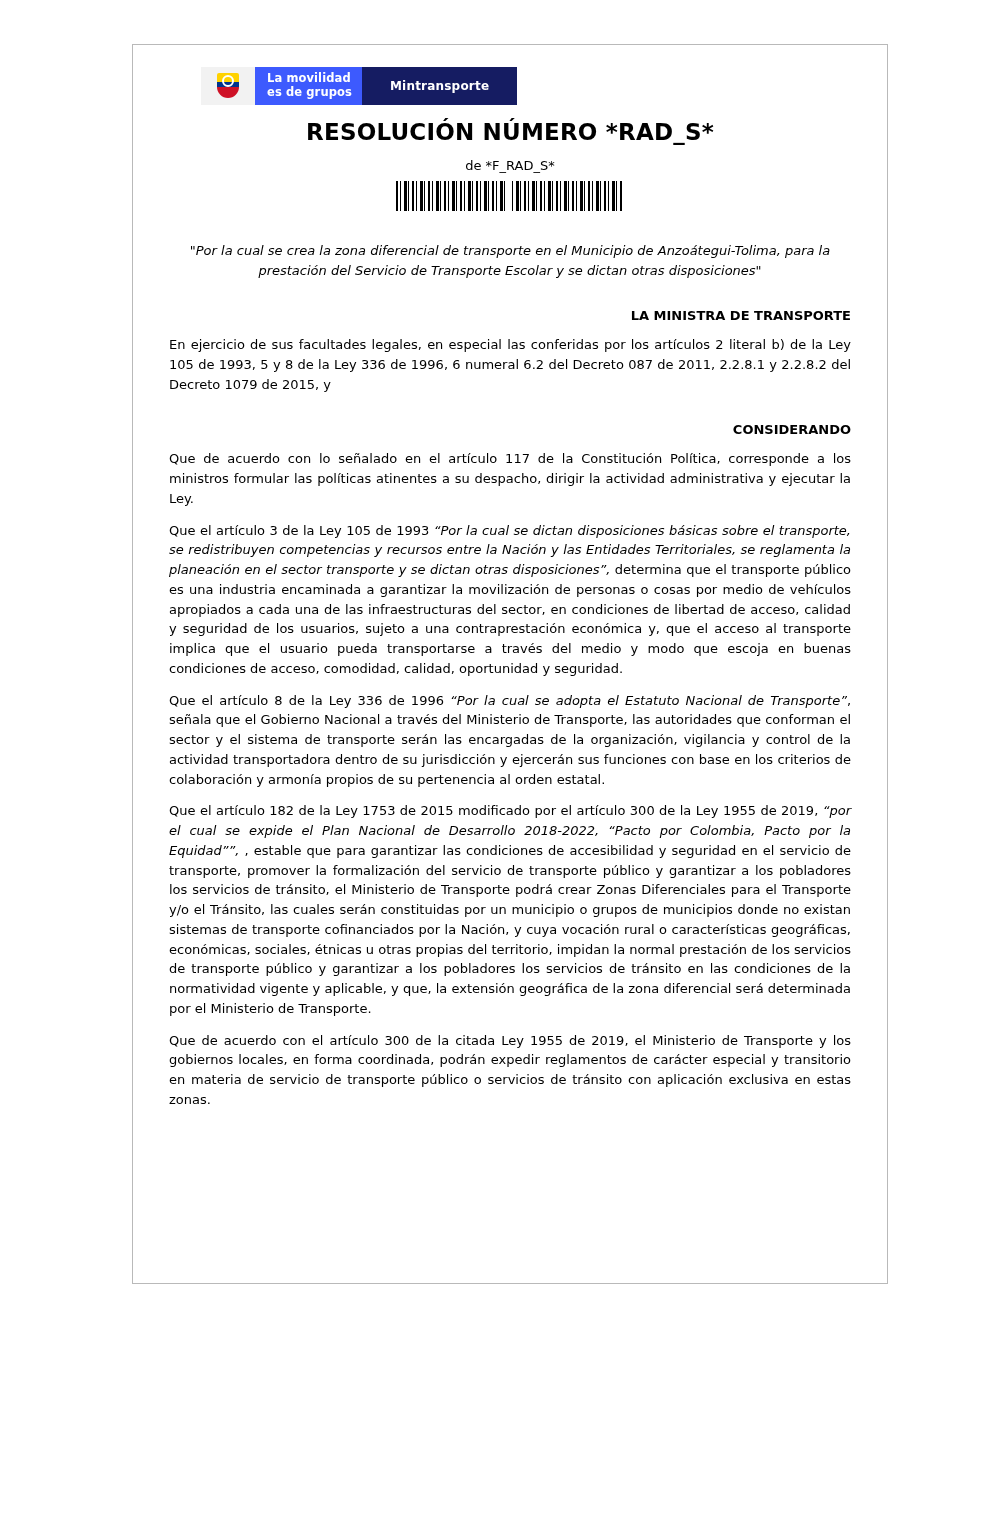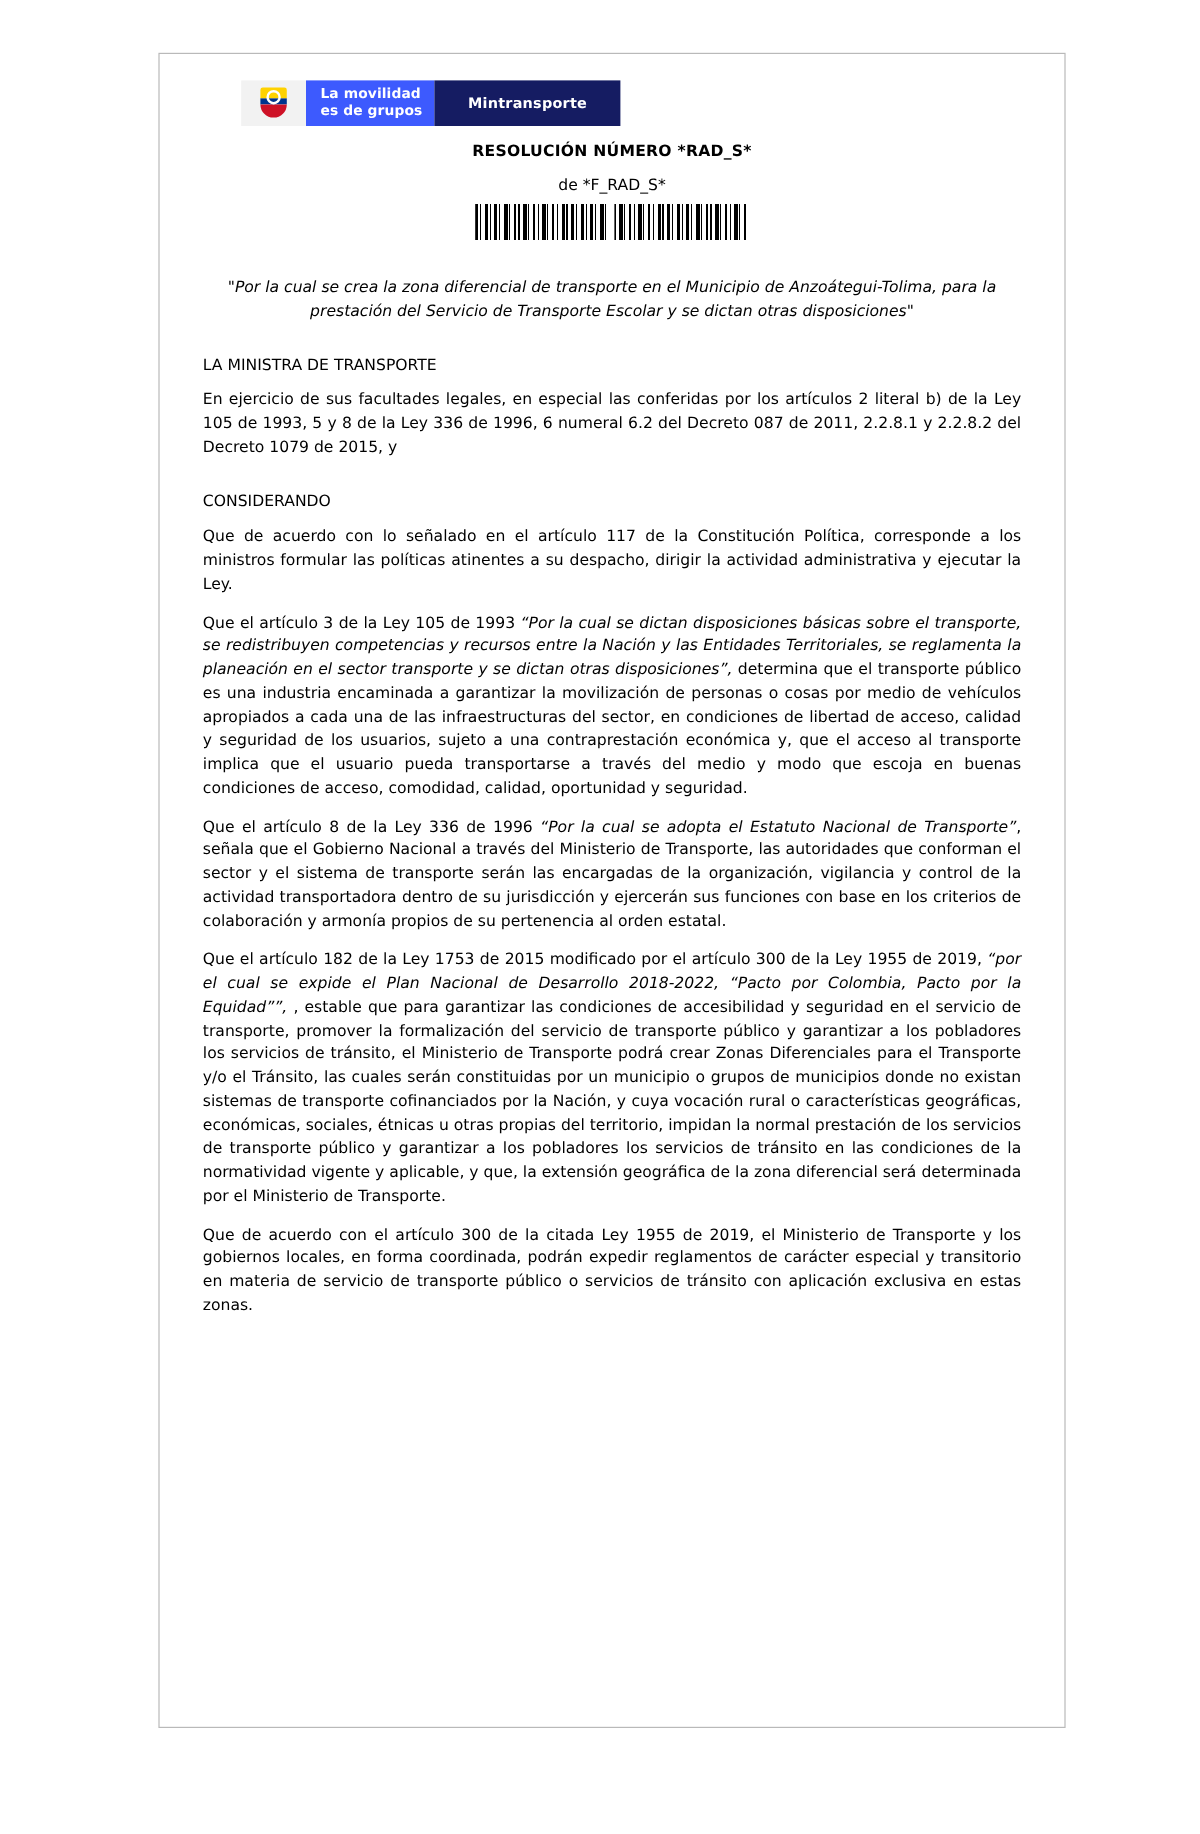--- a/index.html
+++ b/index.html
@@ -17,21 +17,21 @@
     height: 1528px;
     position: relative;
     background: #ffffff;
     box-sizing: border-box;
   }
   .sheet {
     position: absolute;
     left: 132px;
     top: 44px;
     width: 756px;
-    height: 1396px;
+    height: 1240px;
     border: 1px solid #b9b9b9;
     background: #ffffff;
     box-sizing: border-box;
     padding: 22px 36px 10px 36px;
   }
 
   
   .logo-row {
     display: flex;
     align-items: stretch;
@@ -98,21 +98,21 @@
     align-items: center;
     padding: 0 28px;
     font-size: 12px;
     font-weight: bold;
     letter-spacing: .2px;
   }
 
   
   .title-main {
     text-align: center;
-    font-size: 13px;
+    font-size: 23px;
     font-weight: bold;
     letter-spacing: .2px;
     margin-top: 2px;
   }
   .title-date {
     text-align: center;
     font-size: 13px;
     margin-top: 13px;
   }
   .barcode {
@@ -142,22 +142,22 @@
 
   
   .subject {
     text-align: center;
     font-style: italic;
     font-size: 13px;
     line-height: 1.5;
     margin: 26px 10px 0 10px;
   }
   .center-head {
-    text-align: left;
-    font-weight: normal;
+    text-align: right;
+    font-weight: bold;
     font-size: 13px;
     margin-top: 28px;
   }
   p.body {
     text-align: justify;
     font-size: 13px;
     line-height: 1.52;
     margin: 12px 0 0 0;
   }
   .it { font-style: italic; }

